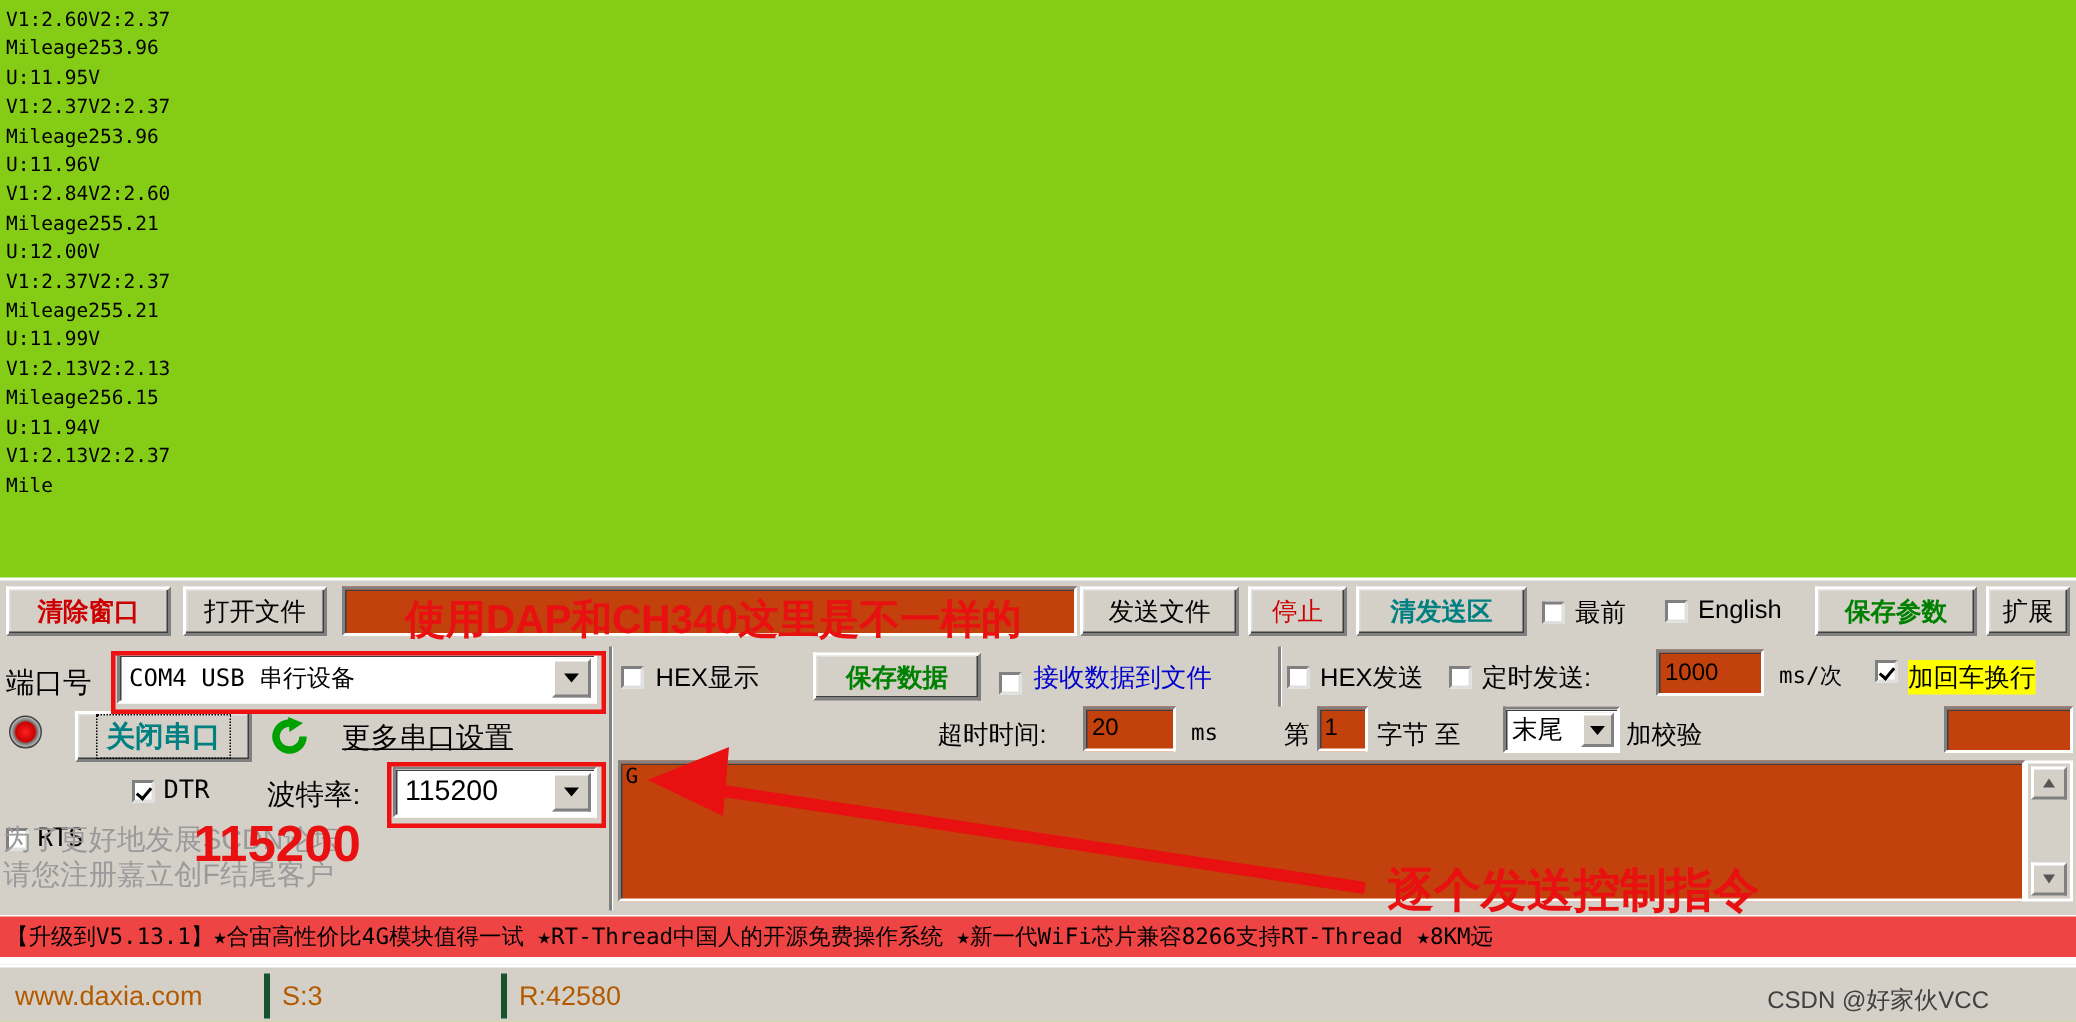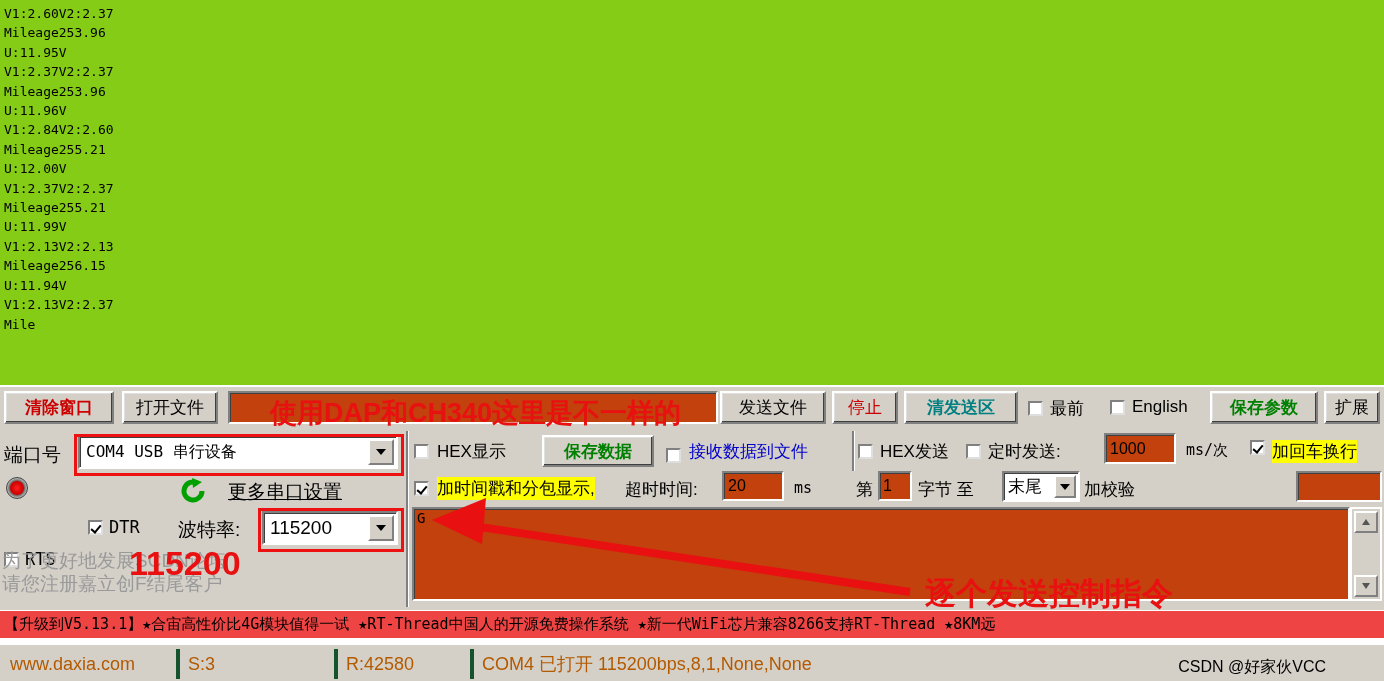--- a/index.html
+++ b/index.html
@@ -172,20 +172,23 @@
     <span style="padding-left:6px;font-family:'DejaVu Sans Mono','Liberation Mono',monospace;font-size:16px;">COM4 USB 串行设备</span>
     <span class="arrowbox">
         <i class="tri-down"></i>
       </span>
   </div>
 
   <div style="position:absolute;left:6px;top:48px;">
     <div class="led"></div>
   </div>
 
+  <div class="btn" style="position:absolute;left:50px;top:45px;width:118px;height:34px;color:#008080;font-weight:bold;font-size:19px;">
+    <span style="border:1px dotted #000;padding:1px 6px;">关闭串口</span>
+  </div>
 
   <div style="position:absolute;left:178px;top:47px;width:30px;height:30px;">
     <svg viewBox="0 0 30 30" width="30" height="30">
       <path d="M24 15 a9 9 0 1 1 -4.2 -7.6" fill="none" stroke="#00a000" stroke-width="5"></path>
       <polygon points="14,2 24,6 15,12" fill="#00a000"></polygon>
     </svg>
   </div>
 
   <span class="lbl" style="position:absolute;left:228px;top:50px;font-size:19px;text-decoration:underline;">更多串口设置</span>
 
@@ -217,24 +220,20 @@
     <span class="lbl">HEX显示</span>
   </div>
 
   <div class="btn" style="position:absolute;left:542px;top:6px;width:112px;height:32px;color:#008000;font-weight:bold;">保存数据</div>
 
   <div style="position:absolute;left:666px;top:11px;display:flex;align-items:flex-end;gap:8px;">
     <span class="chk"></span>
     <span class="lbl" style="color:#0000cc;">接收数据到文件</span>
   </div>
 
-  <div style="position:absolute;left:414px;top:48px;display:flex;align-items:center;gap:8px;">
-    <span class="chk on"></span>
-    <span class="lbl" style="background:#ffff00;">加时间戳和分包显示,</span>
-  </div>
 
   <span class="lbl" style="position:absolute;left:625px;top:49px;">超时时间:</span>
   <div class="field" style="position:absolute;left:722px;top:42px;width:62px;height:30px;padding-left:4px;">20</div>
   <span class="lbl" style="position:absolute;left:794px;top:50px;font-size:15px;font-family:'DejaVu Sans Mono',monospace;">ms</span>
 
   <div style="position:absolute;left:858px;top:11px;display:flex;align-items:center;gap:7px;">
     <span class="chk"></span>
     <span class="lbl">HEX发送</span>
   </div>
 
@@ -280,22 +279,21 @@
 </div>
 
 <div id="marquee">
   <span style="padding-left:4px;">【升级到V5.13.1】★合宙高性价比4G模块值得一试 ★RT-Thread中国人的开源免费操作系统 ★新一代WiFi芯片兼容8266支持RT-Thread ★8KM远</span>
 </div>
 
 <div id="statusbar">
   <div class="status-cell" style="left:2px;width:172px;border-left:none;">www.daxia.com</div>
   <div class="status-cell" style="left:176px;width:156px;">S:3</div>
   <div class="status-cell" style="left:334px;width:134px;">R:42580</div>
-  <div class="status-cell" style="left:470px;width:910px;">COM4 已打开  115200bps,8,1,None,None</div>
-  <div style="position:absolute;right:58px;top:12px;font-size:16px;color:#000000;">CSDN @好家伙VCC</div>
+  <div style="position:absolute;right:58px;top:12px;font-size:16px;color:#404040;">CSDN @好家伙VCC</div>
 </div>
 
 <div class="redbox" style="left:74px;top:434px;width:330px;height:42px;"></div>
 <div class="redbox" style="left:258px;top:508px;width:146px;height:44px;"></div>
 
 <div class="anno" style="left:270px;top:395px;font-size:27px;letter-spacing:0px;">使用DAP和CH340这里是不一样的</div>
 <div class="anno" style="left:129px;top:544px;font-size:34px;">115200</div>
 <div class="anno" style="left:925px;top:573px;font-size:31px;">逐个发送控制指令</div>
 
 <svg id="anno-svg">

